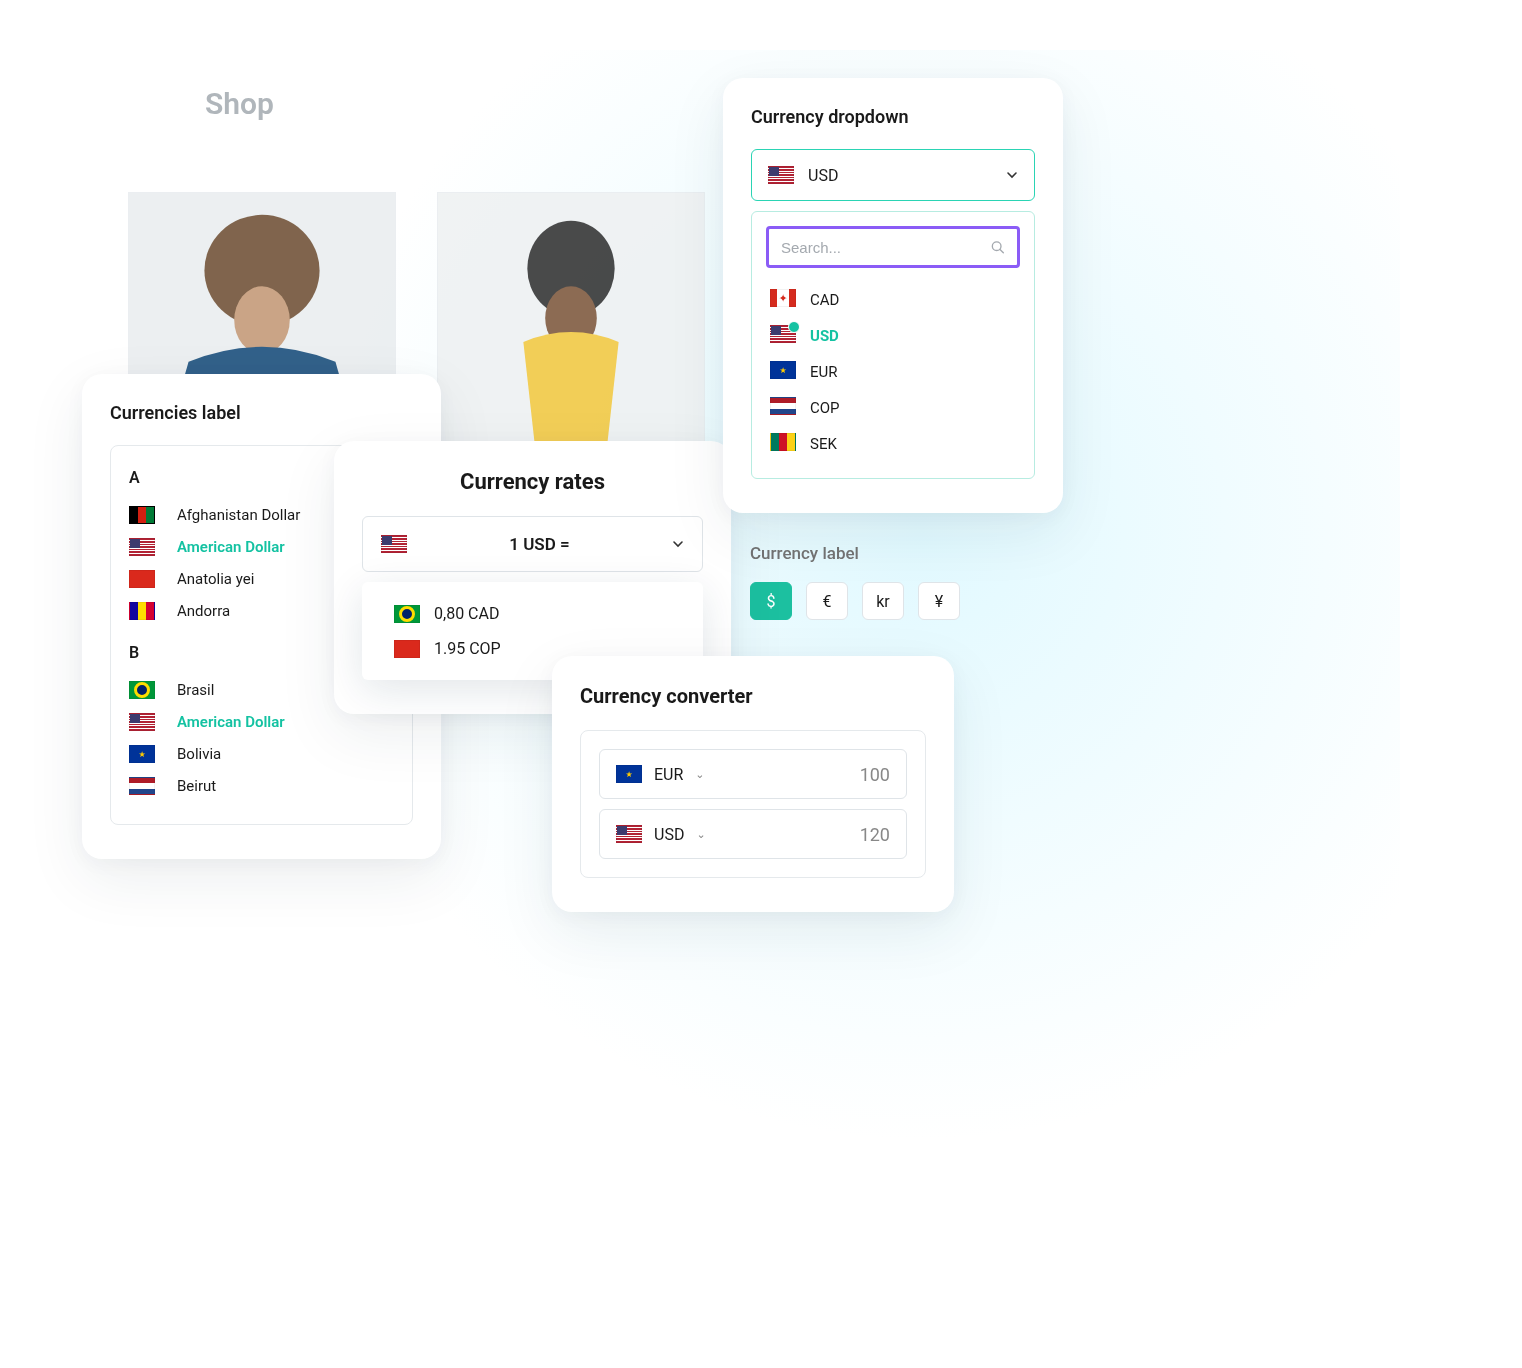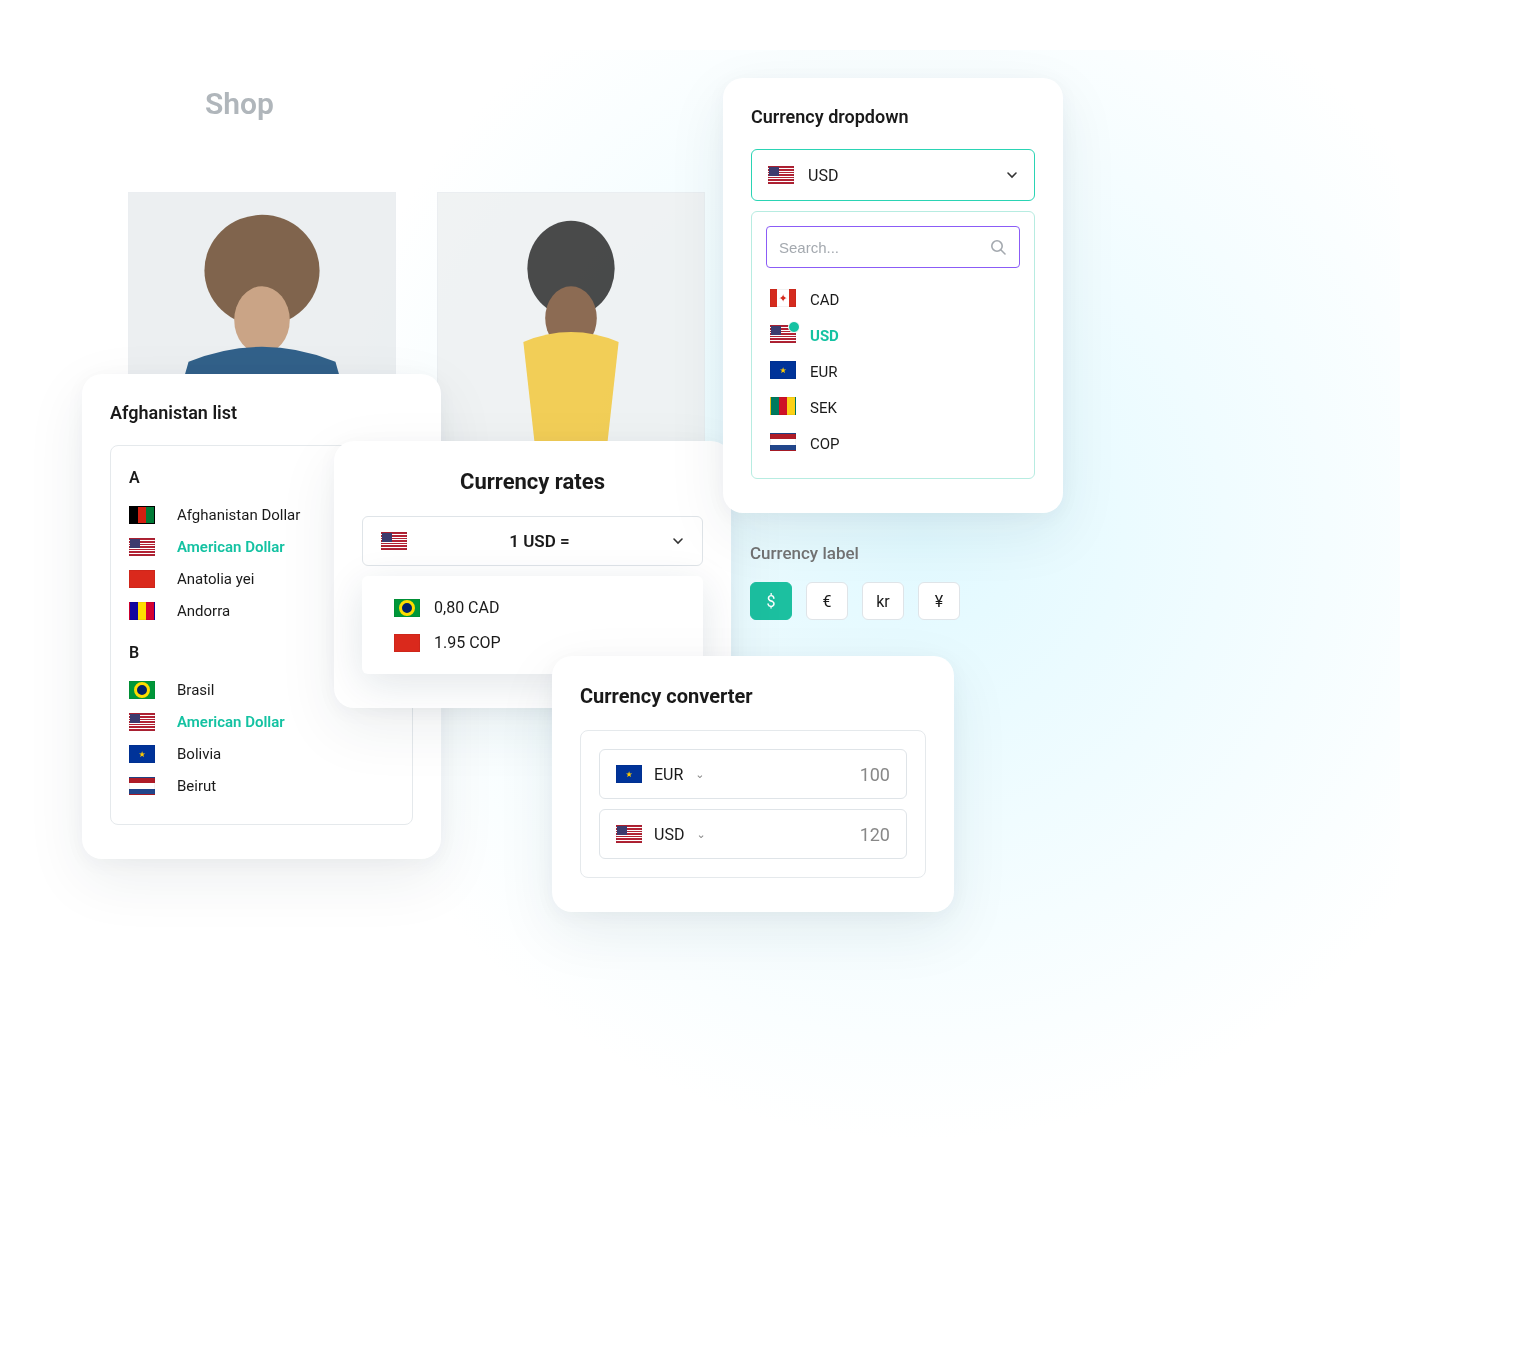--- a/index.html
+++ b/index.html
@@ -67,21 +67,21 @@
 .currency-row.sel span { color: #14c2a2; font-weight: 600; }
 
 .flag { width: 26px; height: 18px; flex-shrink: 0; display: inline-block; position: relative; border: 1px solid rgba(0,0,0,0.05); }
 
 
 .rates-panel { left: 334px; top: 441px; width: 397px; z-index: 3; text-align: center; }
 .rates-panel .panel-title { font-size: 22px; font-weight: 700; }
 .base-select {
   border: 1px solid #dfe4e8;
   border-radius: 6px;
-  height: 50px;
+  height: 56px;
   display: flex;
   align-items: center;
   padding: 0 18px;
   gap: 14px;
   cursor: pointer;
 }
 .base-select .label { font-size: 17px; font-weight: 600; color: #1a1a1a; flex: 1; }
 .chev { width: 12px; height: 12px; }
 .rates-drop {
   margin-top: 10px;
@@ -105,21 +105,21 @@
   cursor: pointer;
   margin-bottom: 10px;
 }
 .dd-select .label { font-size: 16px; color: #1a1a1a; flex: 1; }
 .dd-menu {
   border: 1.5px solid #b7ece1;
   border-radius: 6px;
   padding: 14px 14px 16px;
 }
 .search-box {
-  border: 1px solid #8b5cf6;
+  border: 3px solid #8b5cf6;
   border-radius: 4px;
   height: 42px;
   display: flex;
   align-items: center;
   padding: 0 12px;
   gap: 10px;
   margin-bottom: 14px;
 }
 .search-box input {
   border: none; outline: none; flex: 1; font-size: 15px; color: #555; background: transparent;
@@ -198,21 +198,21 @@
 <div class="product-card product-2">
   <svg class="product-img" viewBox="0 0 268 276">
     <rect width="268" height="276" fill="#eef1f2"></rect>
     <ellipse cx="134" cy="76" rx="44" ry="48" fill="#2b2b2b"></ellipse>
     <ellipse cx="134" cy="126" rx="26" ry="32" fill="#7a5236"></ellipse>
     <path d="M86 150 L100 276 L168 276 L182 150 Q134 130 86 150 Z" fill="#f2c63a"></path>
   </svg>
 </div>
 
 <div class="panel currencies-list-panel">
-  <div class="panel-title">Afghanistan list</div>
+  <div class="panel-title">Currencies label</div>
   <div class="list-box" id="currencies-list-box">
       <div class="letter-head">A</div>
       <div class="currency-row">
         <span class="flag flag-af"></span>
         <span>Afghanistan Dollar</span>
       </div>
       <div class="currency-row sel">
         <span class="flag flag-us"></span>
         <span>American Dollar</span>
       </div>
@@ -289,26 +289,26 @@
         </div>
         <div class="dd-item sel">
           <span style="position: relative; display: inline-block;"><span class="flag flag-us"></span><span class="check-badge"></span></span>
           <span>USD</span>
         </div>
         <div class="dd-item">
           <span style="position: relative; display: inline-block;"><span class="flag flag-eu"></span></span>
           <span>EUR</span>
         </div>
         <div class="dd-item">
+          <span style="position: relative; display: inline-block;"><span class="flag flag-nl"></span></span>
+          <span>COP</span>
+        </div>
+        <div class="dd-item">
           <span style="position: relative; display: inline-block;"><span class="flag flag-cm"></span></span>
           <span>SEK</span>
-        </div>
-        <div class="dd-item">
-          <span style="position: relative; display: inline-block;"><span class="flag flag-nl"></span></span>
-          <span>COP</span>
         </div>
       </div>
   </div>
 </div>
 
 <div class="label-panel-title">Currency label</div>
 <div class="label-row" id="label-row">
     <div class="label-btn active">$</div>
     <div class="label-btn">€</div>
     <div class="label-btn">kr</div>

